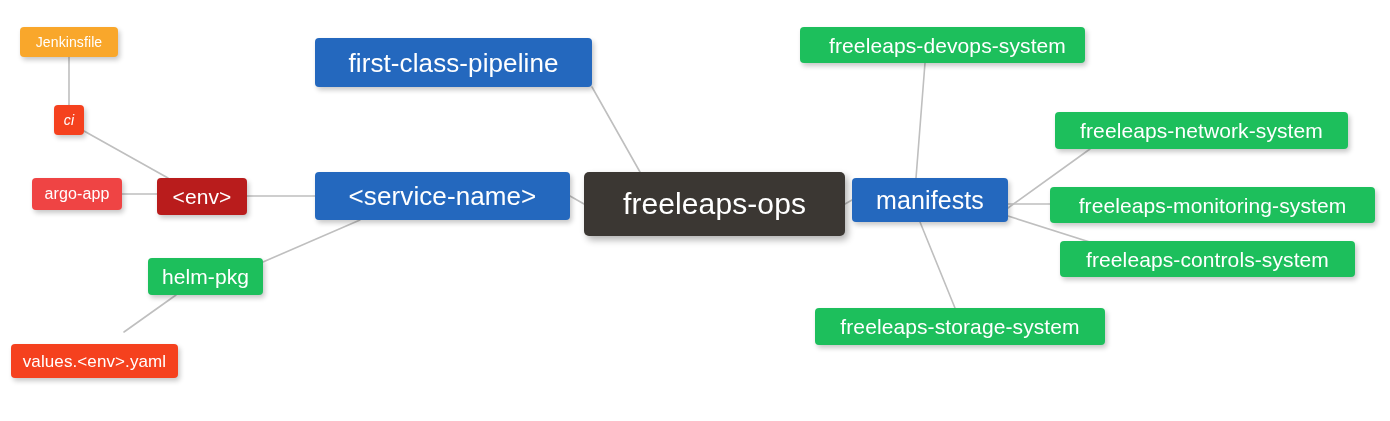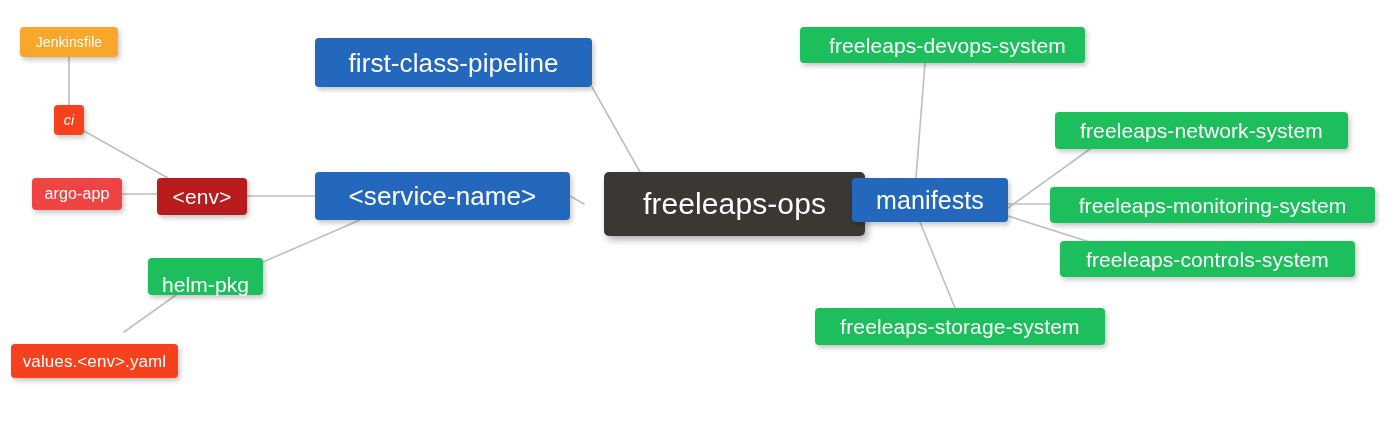--- a/index.html
+++ b/index.html
@@ -61,36 +61,36 @@
       <polyline points="157,194 122,194" fill="none" stroke="#bfbfbf" stroke-width="1.6" stroke-linecap="round"></polyline>
       <polyline points="69,105 69,57" fill="none" stroke="#bfbfbf" stroke-width="1.6" stroke-linecap="round"></polyline>
       <polyline points="176,295 124,332" fill="none" stroke="#bfbfbf" stroke-width="1.6" stroke-linecap="round"></polyline>
       <polyline points="916,178 925,63" fill="none" stroke="#bfbfbf" stroke-width="1.6" stroke-linecap="round"></polyline>
       <polyline points="1008,208 1090,149" fill="none" stroke="#bfbfbf" stroke-width="1.6" stroke-linecap="round"></polyline>
       <polyline points="1008,204 1050,204" fill="none" stroke="#bfbfbf" stroke-width="1.6" stroke-linecap="round"></polyline>
       <polyline points="1008,216 1140,258" fill="none" stroke="#bfbfbf" stroke-width="1.6" stroke-linecap="round"></polyline>
       <polyline points="920,222 955,308" fill="none" stroke="#bfbfbf" stroke-width="1.6" stroke-linecap="round"></polyline>
     </svg>
   <div id="node-layer">
-      <div class="node root" style="left: 584px; top: 172px; width: 261px; height: 64px; background: rgb(59, 55, 51); font-size: 30px; margin-left: 20px;">
+      <div class="node root" style="left: 584px; top: 172px; width: 261px; height: 64px; background: rgb(59, 55, 51); font-size: 30px;">
         <span>freeleaps-ops</span>
       </div>
       <div class="node" style="left: 315px; top: 172px; width: 255px; height: 48px; background: rgb(36, 104, 190); font-size: 26px;">
         <span>&lt;service-name&gt;</span>
       </div>
       <div class="node" style="left: 315px; top: 38px; width: 277px; height: 49px; background: rgb(36, 104, 190); font-size: 26px; align-items: center;">
         <span>first-class-pipeline</span>
       </div>
       <div class="node" style="left: 852px; top: 178px; width: 156px; height: 44px; background: rgb(36, 104, 190); font-size: 25px;">
         <span>manifests</span>
       </div>
       <div class="node" style="left: 157px; top: 178px; width: 90px; height: 37px; background: #b91c1c; font-size: 21px;">
         <span>&lt;env&gt;</span>
       </div>
-      <div class="node" style="left: 148px; top: 258px; width: 115px; height: 37px; background: rgb(29, 191, 92); font-size: 21px; align-items: flex-end;">
+      <div class="node" style="left: 148px; top: 258px; width: 115px; height: 37px; background: rgb(29, 191, 92); font-size: 21px;">
         <span>helm-pkg</span>
       </div>
       <div class="node" style="left: 54px; top: 105px; width: 30px; height: 30px; background: rgb(245, 65, 30); font-size: 14px; font-style: italic;">
         <span>ci</span>
       </div>
       <div class="node" style="left: 20px; top: 27px; width: 98px; height: 30px; background: rgb(249, 167, 43); font-size: 14px;">
         <span>Jenkinsfile</span>
       </div>
       <div class="node" style="left: 32px; top: 178px; width: 90px; height: 32px; background: #ef4444; font-size: 16px;">
         <span>argo-app</span>

